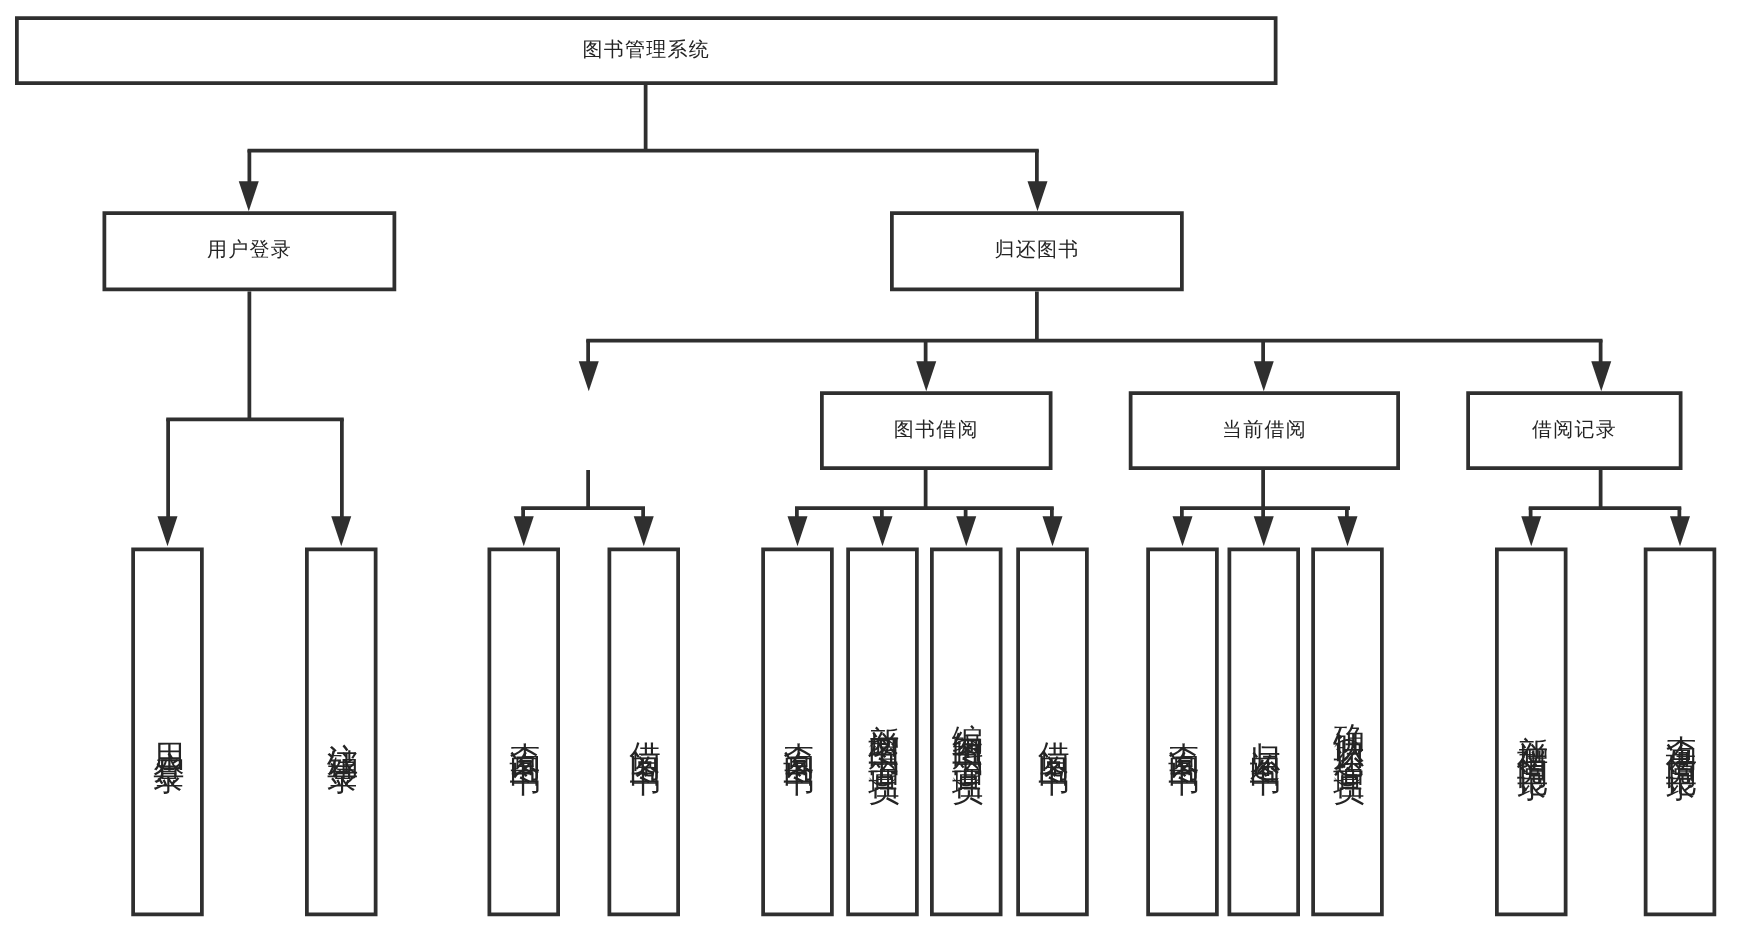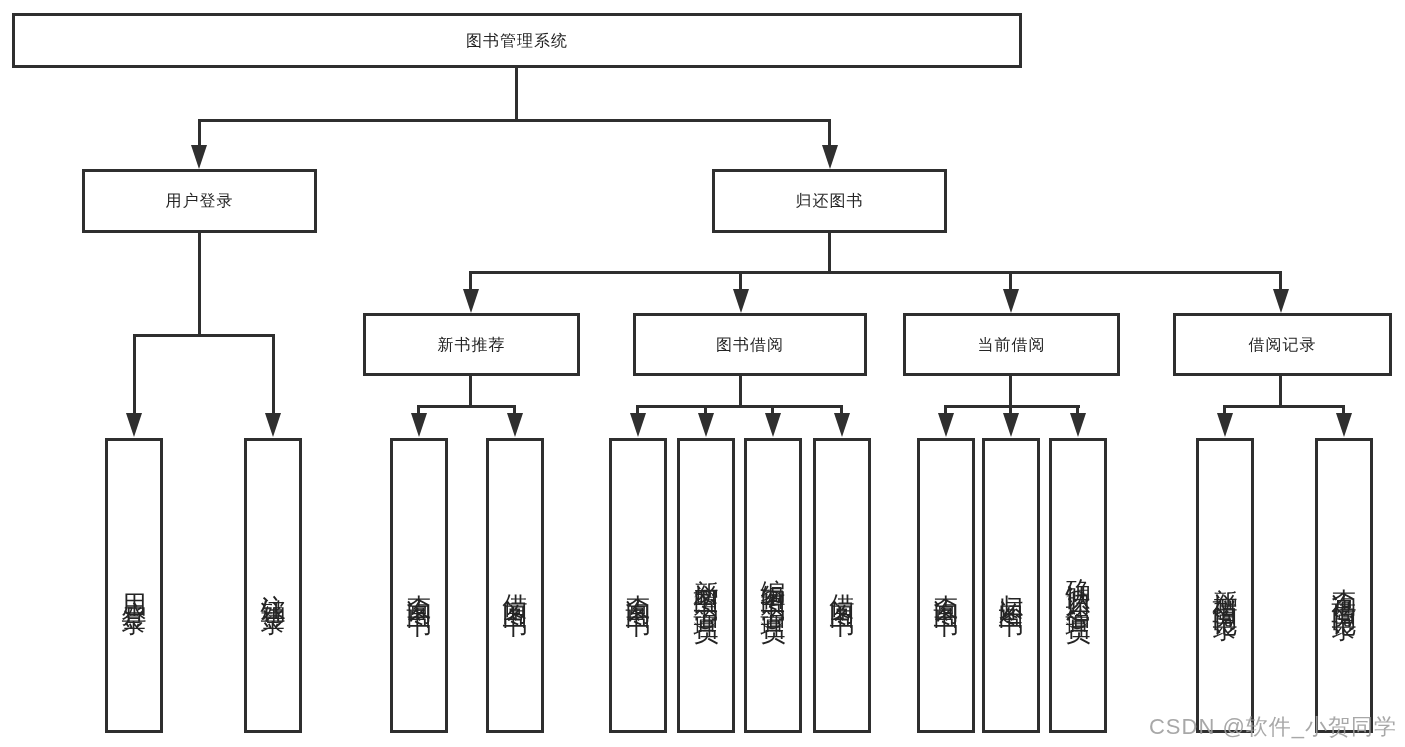--- a/index.html
+++ b/index.html
@@ -52,44 +52,42 @@
 </head>
 <body>
 
 <div id="canvas">
 
   <div class="node hnode" style="left:12px;top:13px;width:1010px;height:55px;">图书管理系统</div>
 
   <div class="node hnode" style="left:82px;top:169px;width:235px;height:64px;">用户登录</div>
   <div class="node hnode" style="left:712px;top:169px;width:235px;height:64px;">归还图书</div>
 
-  <div class="node hnode" style="left:363px;top:313px;width:217px;height:63px;">新书推荐</div>
-  <div class="node hnode" style="left:633px;top:313px;width:234px;height:63px;text-align:right;">图书借阅</div>
+  <div class="node hnode" style="left:656px;top:313px;width:186px;height:63px;text-align:right;">图书借阅</div>
   <div class="node hnode" style="left:903px;top:313px;width:217px;height:63px;">当前借阅</div>
-  <div class="node hnode" style="left:1173px;top:313px;width:219px;height:63px;">借阅记录</div>
+  <div class="node hnode" style="left:1173px;top:313px;width:173px;height:63px;">借阅记录</div>
 
   <div class="node vnode" style="left:105px;top:438px;width:58px;height:295px;">用户登录</div>
   <div class="node vnode" style="left:244px;top:438px;width:58px;height:295px;">注销登录</div>
 
   <div class="node vnode" style="left:390px;top:438px;width:58px;height:295px;">查询图书</div>
   <div class="node vnode" style="left:486px;top:438px;width:58px;height:295px;">借阅图书</div>
 
   <div class="node vnode" style="left:609px;top:438px;width:58px;height:295px;">查询图书</div>
   <div class="node vnode" style="left:677px;top:438px;width:58px;height:295px;">新增图书（管理员）</div>
   <div class="node vnode" style="left:744px;top:438px;width:58px;height:295px;">编辑图书（管理员）</div>
   <div class="node vnode" style="left:813px;top:438px;width:58px;height:295px;">借阅图书</div>
 
   <div class="node vnode" style="left:917px;top:438px;width:58px;height:295px;">查询图书</div>
   <div class="node vnode" style="left:982px;top:438px;width:58px;height:295px;">归还图书</div>
   <div class="node vnode" style="left:1049px;top:438px;width:58px;height:295px;">确认归还（管理员）</div>
 
   <div class="node vnode" style="left:1196px;top:438px;width:58px;height:295px;">新增借阅记录</div>
   <div class="node vnode" style="left:1315px;top:438px;width:58px;height:295px;">查询借阅记录</div>
 
-  <div id="watermark">CSDN @软件_小贺同学</div>
 <div class="vline" style="left: 515px; top: 68px; height: 52px;"></div>
     <div class="vline" style="left: 198px; top: 120px; height: 28px;"></div>
     <div class="vline" style="left: 828px; top: 120px; height: 28px;"></div>
     <div class="vline" style="left: 198px; top: 233px; height: 102px;"></div>
     <div class="vline" style="left: 133px; top: 335px; height: 80px;"></div>
     <div class="vline" style="left: 272px; top: 335px; height: 80px;"></div>
     <div class="vline" style="left: 828px; top: 233px; height: 39px;"></div>
     <div class="vline" style="left: 469px; top: 272px; height: 19px;"></div>
     <div class="vline" style="left: 739px; top: 272px; height: 19px;"></div>
     <div class="vline" style="left: 1009px; top: 272px; height: 19px;"></div>

